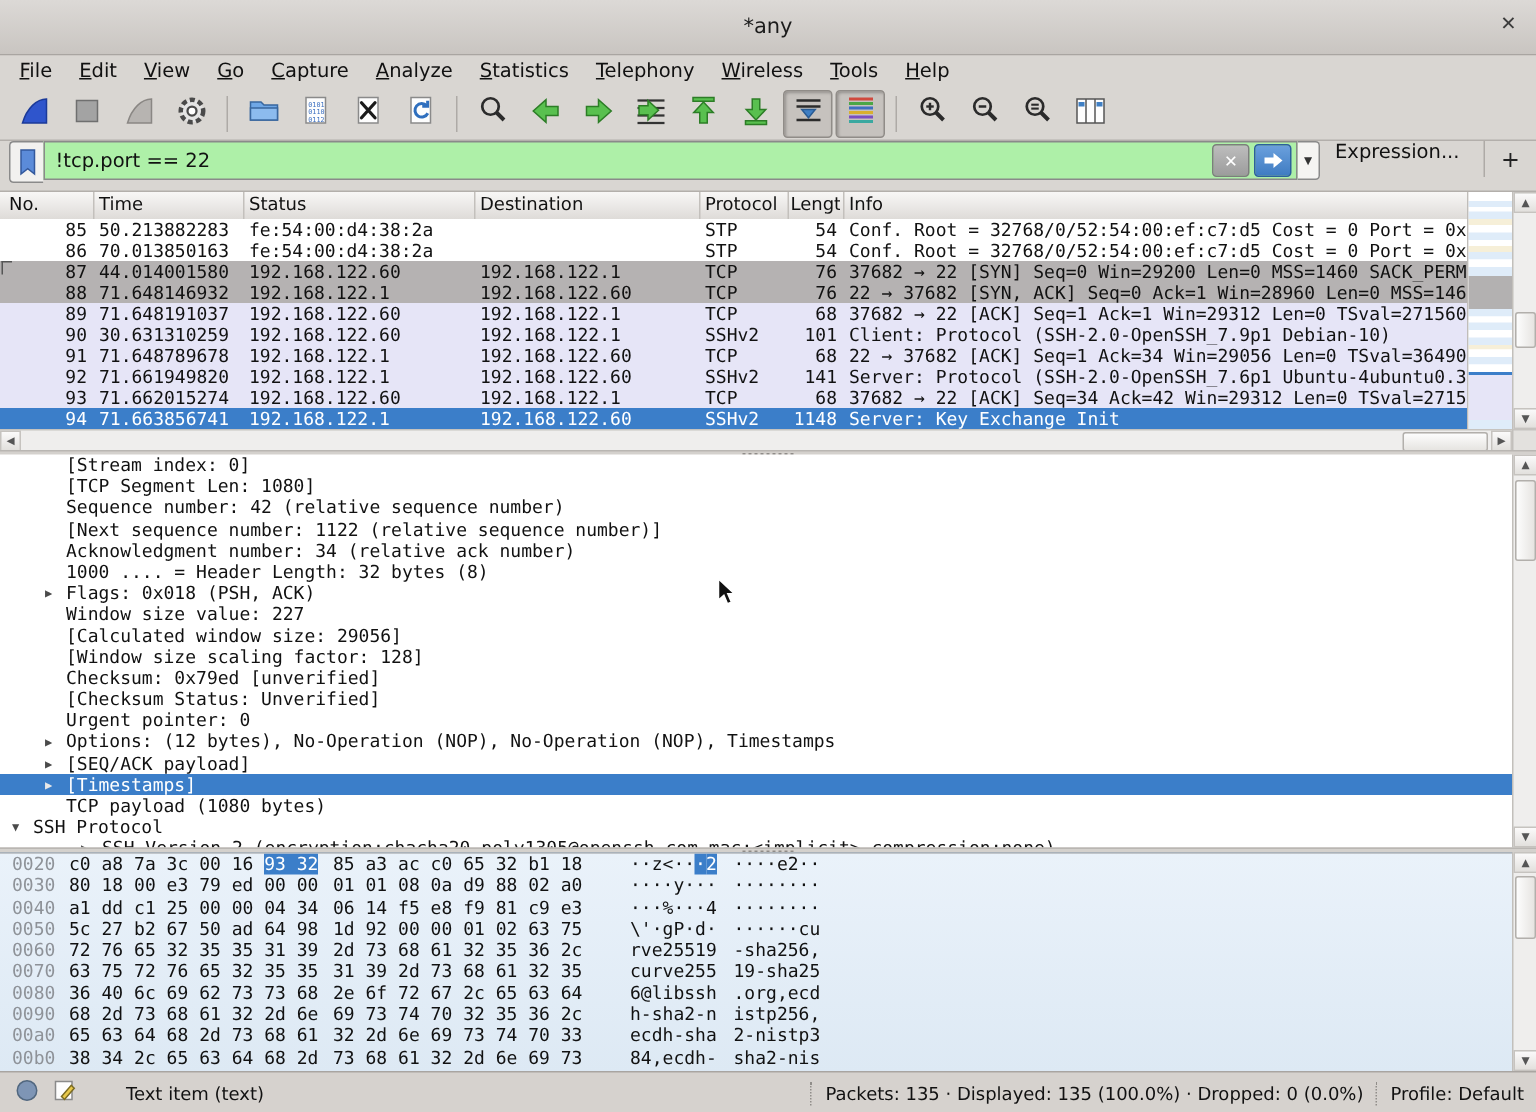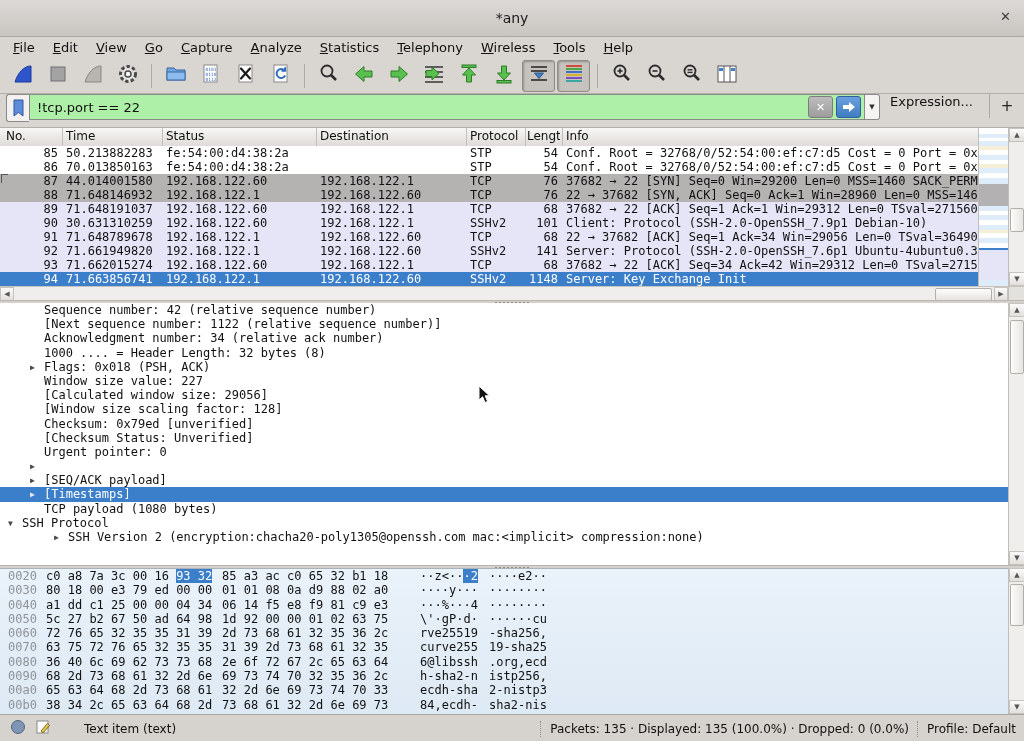--- a/index.html
+++ b/index.html
@@ -444,20 +444,26 @@
   <span class="hsb-arrow" style="right:0;">▶</span>
 </div>
 <div class="abs corner"></div>
 
 <div class="abs splitter" style="top:300px;">
     <i></i>
   </div>
 
 <div class="abs detailpane" id="detailPane">
     <div class="dline d1">
+      <span class="txt">[Stream index: 0]</span>
+    </div>
+    <div class="dline d1">
+      <span class="txt">[TCP Segment Len: 1080]</span>
+    </div>
+    <div class="dline d1">
       <span class="txt">Sequence number: 42    (relative sequence number)</span>
     </div>
     <div class="dline d1">
       <span class="txt">[Next sequence number: 1122    (relative sequence number)]</span>
     </div>
     <div class="dline d1">
       <span class="txt">Acknowledgment number: 34    (relative ack number)</span>
     </div>
     <div class="dline d1">
       <span class="txt">1000 .... = Header Length: 32 bytes (8)</span>
@@ -479,20 +485,21 @@
       <span class="txt">Checksum: 0x79ed [unverified]</span>
     </div>
     <div class="dline d1">
       <span class="txt">[Checksum Status: Unverified]</span>
     </div>
     <div class="dline d1">
       <span class="txt">Urgent pointer: 0</span>
     </div>
     <div class="dline d1">
       <span class="arr">▶</span>
+      <span class="txt">Options: (12 bytes), No-Operation (NOP), No-Operation (NOP), Timestamps</span>
     </div>
     <div class="dline d1">
       <span class="arr">▶</span>
       <span class="txt">[SEQ/ACK payload]</span>
     </div>
     <div class="dline d1 selected">
       <span class="arr">▶</span>
       <span class="txt">[Timestamps]</span>
     </div>
     <div class="dline d1">

